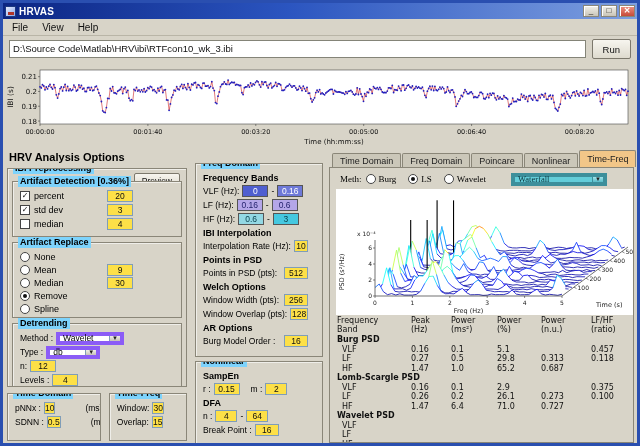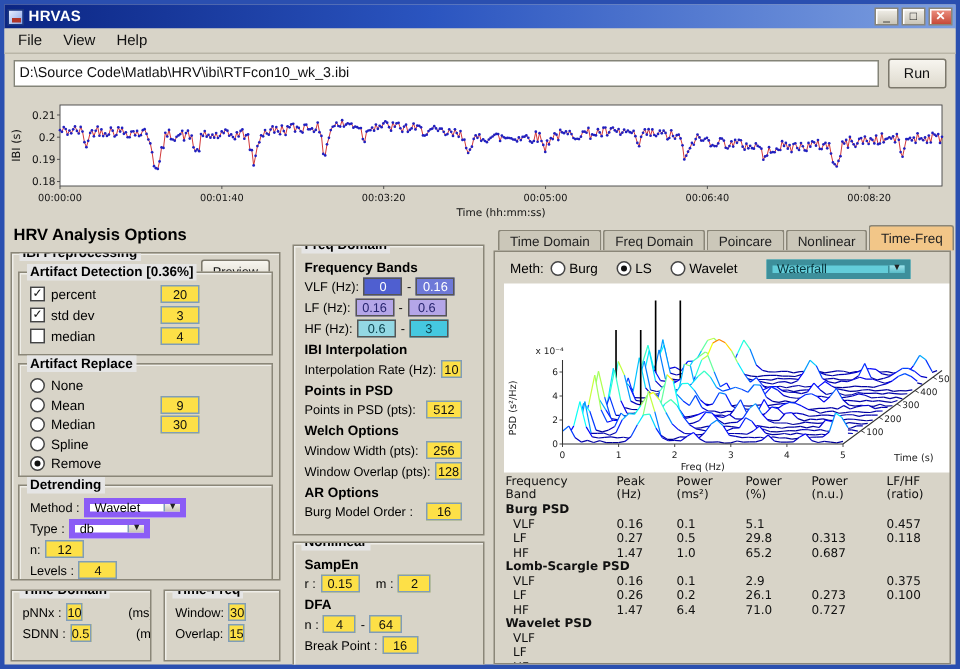--- a/index.html
+++ b/index.html
@@ -21,21 +21,21 @@
 .btn{height:20px;padding:0 10px;font-size:9.5px;color:#111;background:linear-gradient(#f7f5ef,#dedace);border:1px solid #7c786c;border-radius:2px;display:inline-flex;align-items:center;}
 .plot-strip{flex:0 0 86px;position:relative;}
 #ibi-plot{position:absolute;left:1px;top:0;}
 .main{flex:1;display:flex;overflow:hidden;}
 .col-left{width:188px;flex:0 0 188px;display:flex;flex-direction:column;overflow:hidden;}
 .opts-heading{font-size:11px;font-weight:bold;margin:3px 0 1px 6px;}
 .col-mid{width:136px;flex:0 0 136px;padding-top:11px;overflow:hidden;}
 .col-right{flex:1;display:flex;flex-direction:column;overflow:hidden;padding:2px 3px 0 2px;}
 .panel{position:relative;border:1px solid #8a8678;box-shadow:inset 1px 1px 0 rgba(255,255,255,.6);margin:4px 4px 2px 4px;padding-top:7px;background:#d8d4c8;overflow:hidden;}
 .panel .panel{margin:5px 4px 3px 4px;overflow:visible;}
-.legend{position:absolute;top:-6px;left:5px;padding:0 2px;background:#e5e5e5;font-size:9px;font-weight:bold;line-height:11px;white-space:nowrap;}
+.legend{position:absolute;top:-6px;left:5px;padding:0 2px;background:#7dd3fc;font-size:9px;font-weight:bold;line-height:11px;white-space:nowrap;}
 .prow{display:flex;align-items:center;gap:4px;margin:0 6px 0 7px;height:14px;font-size:9px;}
 #replace-rows .prow{height:13px;}
 .frow{display:flex;align-items:center;gap:3px;margin:0 6px 0 7px;height:14px;font-size:8.5px;}
 .frow .lab{white-space:nowrap;}
 .subhead{font-size:9px;font-weight:bold;margin:2px 0 1px 7px;}
 .tin{display:inline-flex;align-items:center;justify-content:center;height:12px;background:#fde047;border:1px solid #7f9db9;font-size:8.5px;color:#111;}
 .w26{width:26px;}.w24{width:24px;}.w22{width:22px;}
 .valbox{margin-left:auto;margin-right:42px;}
 .pushR{margin-left:auto;margin-right:8px;}
 .unit{font-size:8.5px;padding-left:27px;}
@@ -47,21 +47,21 @@
 .arrowbox{margin-left:3px;width:11px;align-self:stretch;background:linear-gradient(#f0eee8,#c6c2b6);border-left:1px solid #7f9db9;font-size:6px;display:flex;align-items:center;justify-content:center;color:#222;}
 .arrowbox::after{content:"▼";}
 .dd.teal{background:#63cdd9;border-color:#3d8f9b;color:#08323a;}
 .dd.teal .arrowbox{background:linear-gradient(#9fe2ea,#58bcc8);border-left-color:#3d8f9b;}
 .preview-btn{position:absolute;top:4px;right:6px;height:15px;padding:0 7px;font-size:8.5px;}
 .bottom-panels{display:flex;}
 .tabbar{height:17px;flex:0 0 17px;display:flex;align-items:flex-end;gap:1px;padding-left:3px;}
 .tab{font-size:9px;padding:1px 7px;background:#cbc7b9;border:1px solid #8a8678;border-bottom:none;border-radius:2px 2px 0 0;height:14px;line-height:12px;color:#222;white-space:nowrap;}
 .tab.sel{background:#f2c688;height:17px;line-height:14px;}
 .tabpanel{flex:1;border:1px solid #8a8678;background:#d8d4c8;overflow:hidden;display:flex;flex-direction:column;}
-.meth-row{height:19px;flex:0 0 19px;display:flex;align-items:center;gap:4px;padding:3px 26px 0 10px;font-size:9px;}
+.meth-row{height:19px;flex:0 0 19px;display:flex;align-items:center;gap:4px;padding:3px 26px 0 10px;font-size:9px;font-family:Liberation Serif, serif;}
 .methopt{display:inline-flex;align-items:center;gap:3px;margin-right:12px;}
 #wf-plot{margin:1px 2px 0 5px;flex:0 0 auto;}
 #res-table{border-collapse:collapse;table-layout:fixed;width:296px;margin:1px 0 0 5px;font-family:"DejaVu Sans",sans-serif;}
 #res-table th{font-size:8px;font-weight:normal;text-align:left;line-height:8.5px;padding:0 0 1px 2px;vertical-align:top;color:#111;}
 #res-table td{font-size:8px;line-height:9.5px;padding:0 0 0 2px;color:#111;white-space:nowrap;overflow:hidden;}
 #res-table tr.sec td{font-weight:bold;}
 #res-table td.bandname{padding-left:7px;}
 </style>
 </head>
 <body>
@@ -629,26 +629,26 @@
                 <span class="rad"></span>
                 <span class="lab">Mean</span>
                 <span class="tin w26 valbox">9</span>
               </div>
               <div class="prow">
                 <span class="rad"></span>
                 <span class="lab">Median</span>
                 <span class="tin w26 valbox">30</span>
               </div>
               <div class="prow">
+                <span class="rad sel"></span>
+                <span class="lab">Remove</span>
+              </div>
+              <div class="prow">
                 <span class="rad"></span>
                 <span class="lab">Spline</span>
-              </div>
-              <div class="prow">
-                <span class="rad sel"></span>
-                <span class="lab">Remove</span>
               </div>
             </div>
         </div>
 
         <div class="panel" style="height:81px;">
           <div class="legend">Detrending</div>
           <div class="frow">
             <span class="lab">Method :</span>
             <span class="dd" style="width:68px;">
               <span class="ddval">Wavelet</span>

